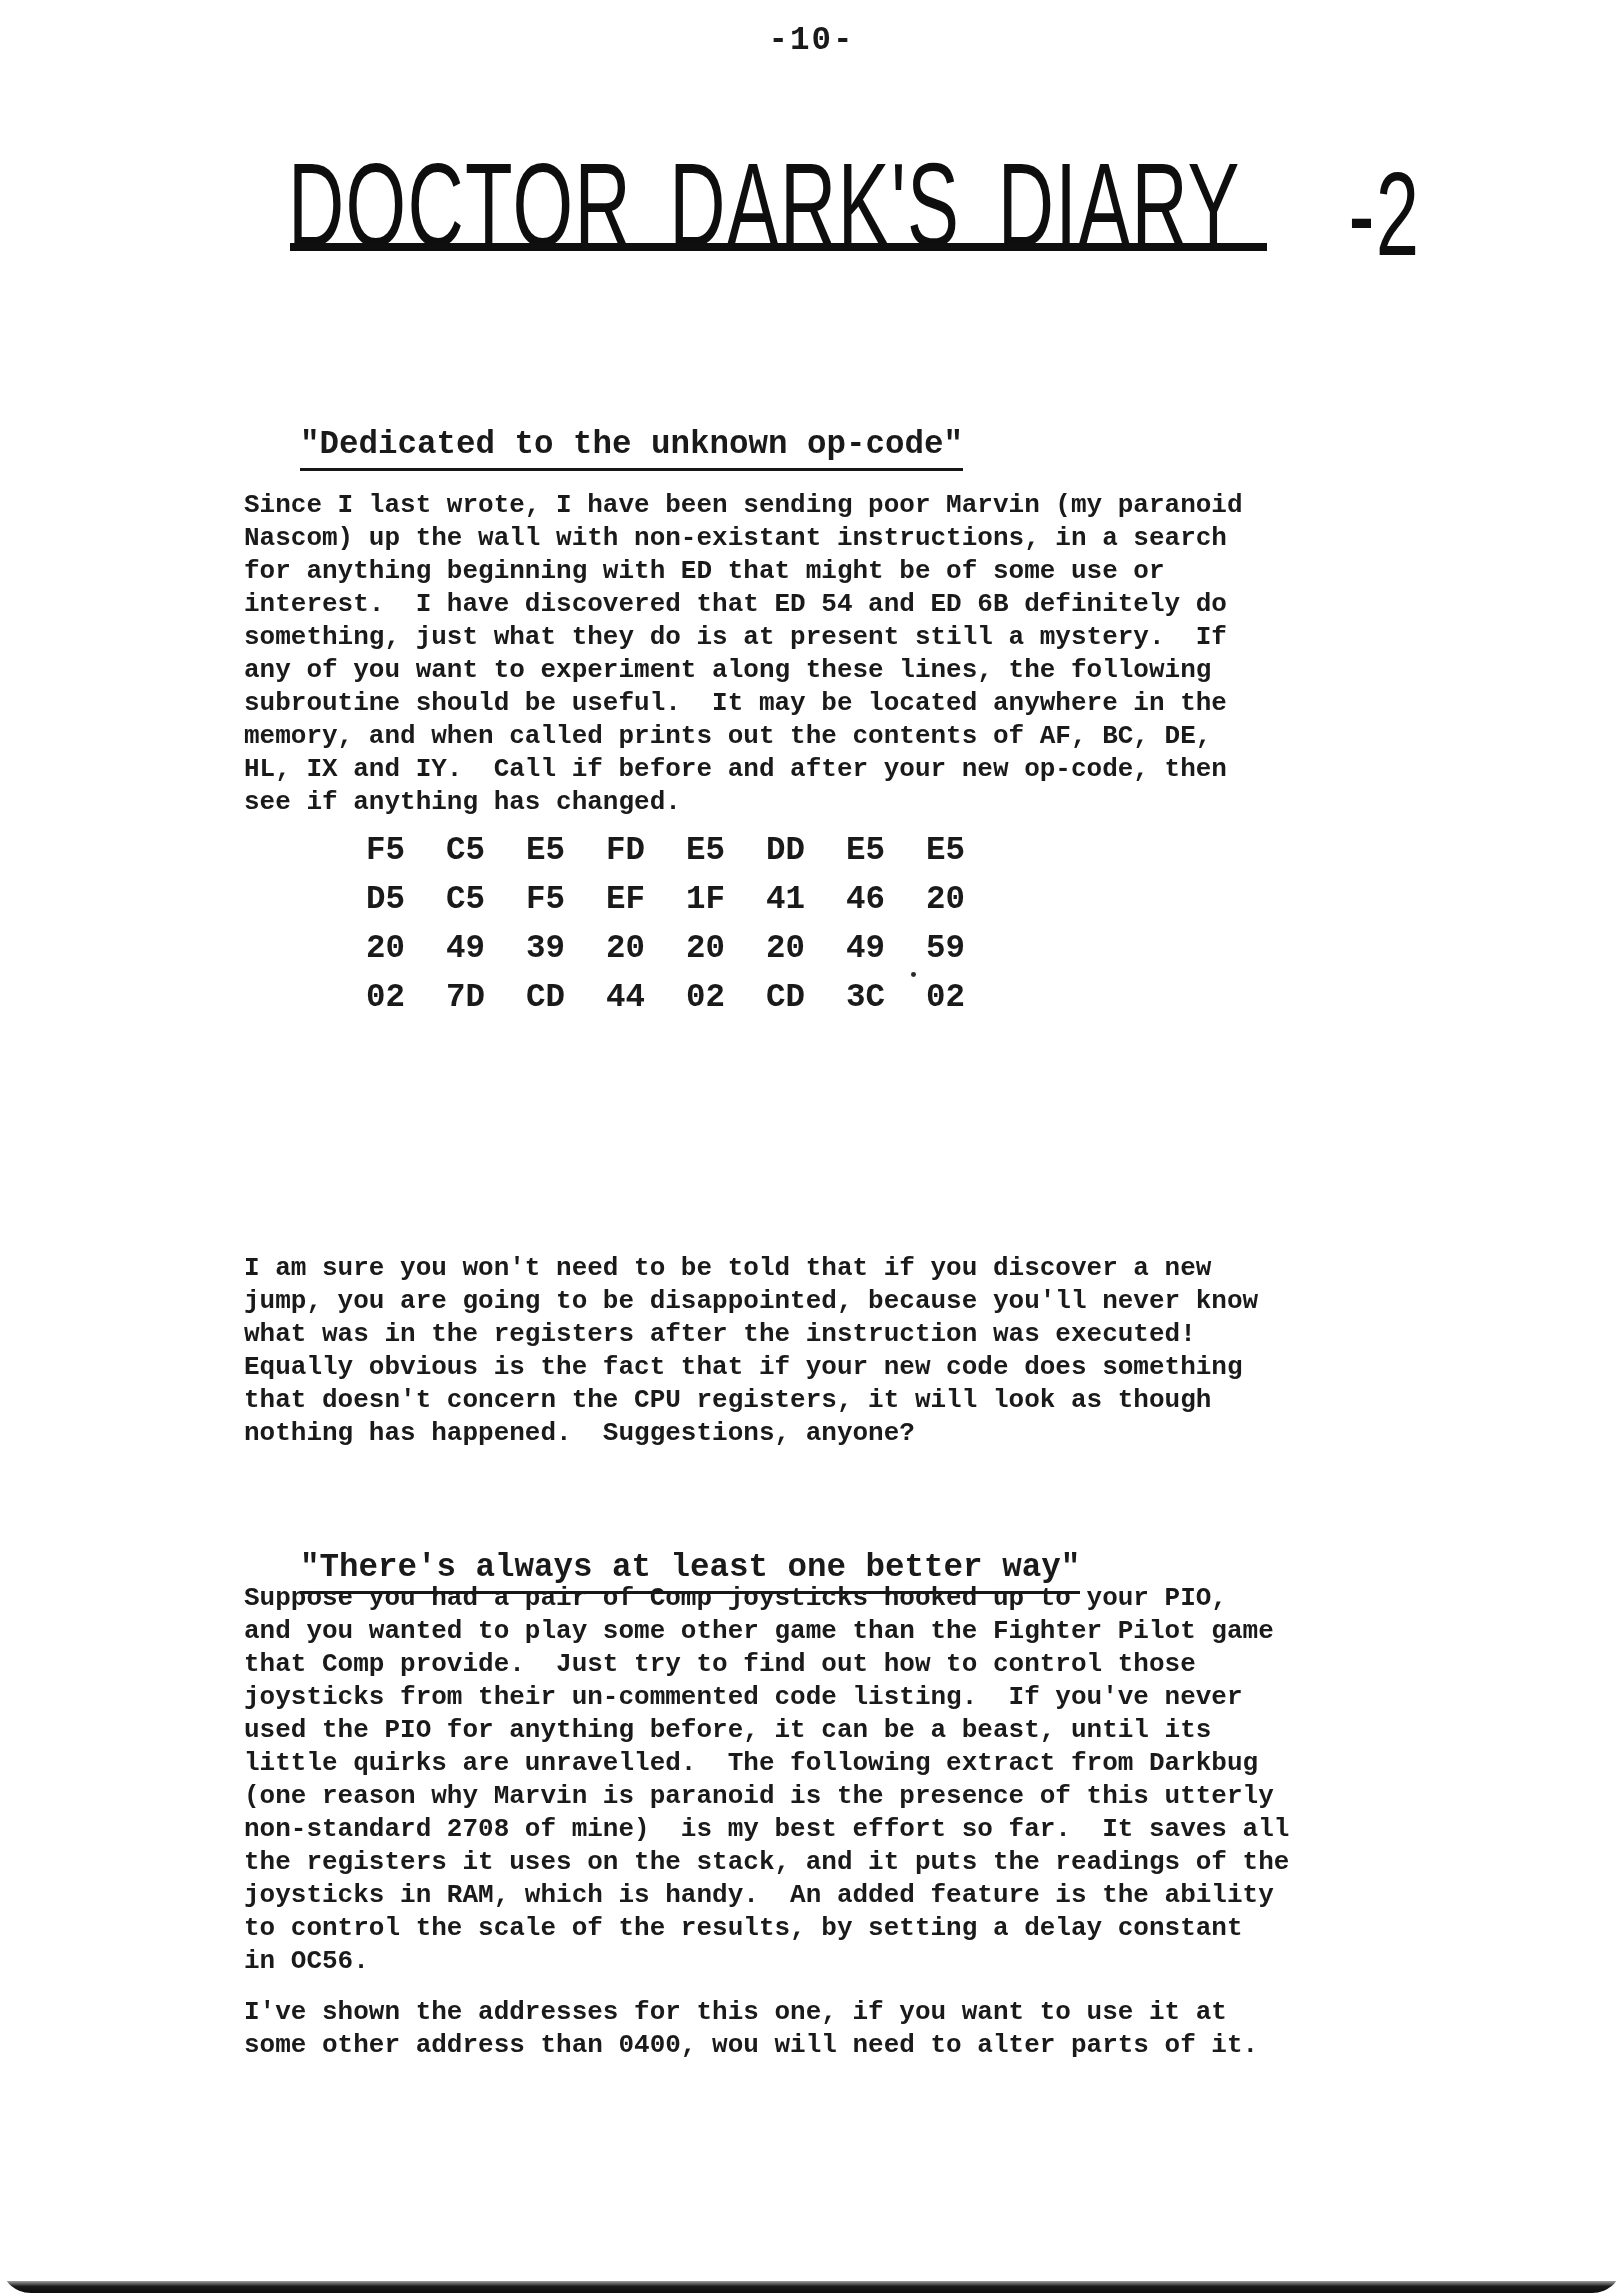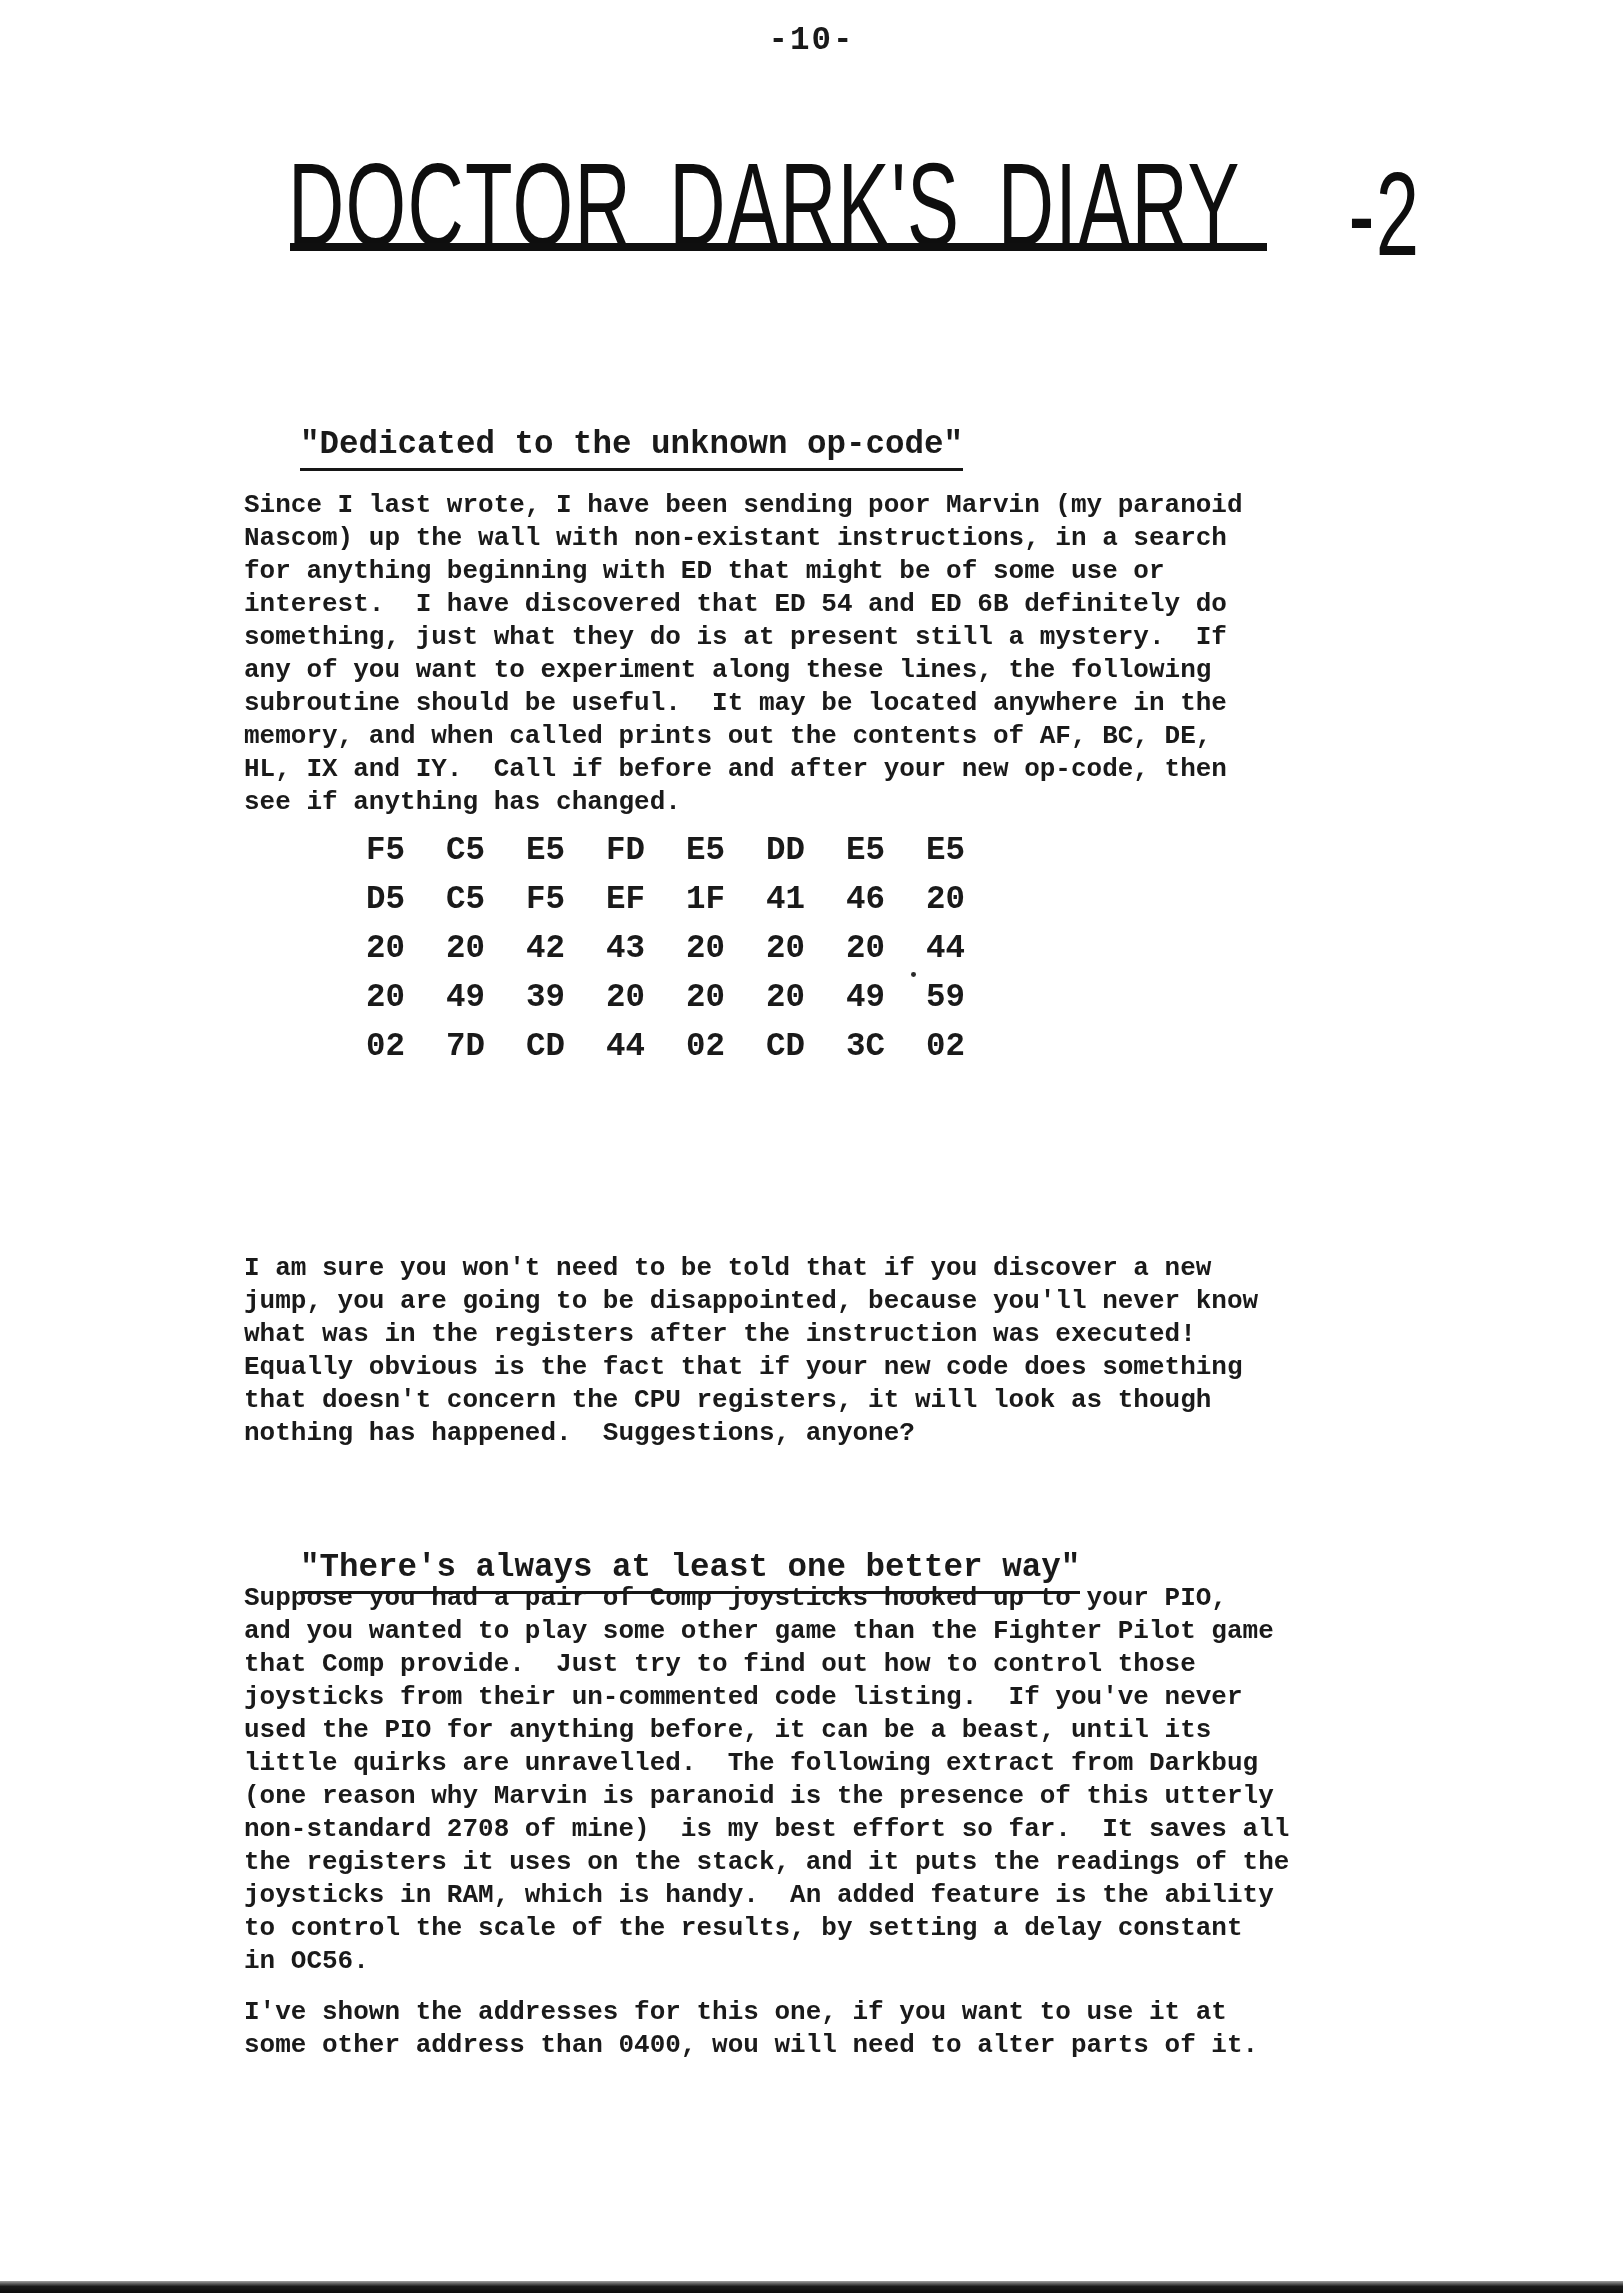--- a/index.html
+++ b/index.html
@@ -4,20 +4,21 @@
 <style>
   html,body { margin:0; padding:0; background:#ffffff; }
   .page {
     position:relative;
     width:1623px; height:2293px;
     background:#ffffff;
     overflow:hidden;
     font-family:"Liberation Mono","DejaVu Sans Mono",monospace;
     font-weight:700;
     color:#1a1a1a;
+    border-radius:31px;
   }
   .pagenum {
     position:absolute; top:23.6px; left:0; width:100%;
     text-align:center;
     font-size:32.5px; line-height:33px; letter-spacing:2px;
   }
   .title-wrap { position:absolute; left:288px; top:146px; }
   .title-inner {
     transform:scaleX(0.66); transform-origin:0 0;
     white-space:nowrap;
@@ -87,21 +88,20 @@
 something, just what they do is at present still a mystery.  If
 any of you want to experiment along these lines, the following
 subroutine should be useful.  It may be located anywhere in the
 memory, and when called prints out the contents of AF, BC, DE,
 HL, IX and IY.  Call if before and after your new op-code, then
 see if anything has changed.</div>
 
   <div id="hex-table">
       <div class="hex-row"><span class="hex-byte">F5</span><span class="hex-byte">C5</span><span class="hex-byte">E5</span><span class="hex-byte">FD</span><span class="hex-byte">E5</span><span class="hex-byte">DD</span><span class="hex-byte">E5</span><span class="hex-byte">E5</span></div>
       <div class="hex-row"><span class="hex-byte">D5</span><span class="hex-byte">C5</span><span class="hex-byte">F5</span><span class="hex-byte">EF</span><span class="hex-byte">1F</span><span class="hex-byte">41</span><span class="hex-byte">46</span><span class="hex-byte">20</span></div>
-      <div class="hex-row"><span class="hex-byte">20</span><span class="hex-byte">20</span><span class="hex-byte">42</span><span class="hex-byte">43</span><span class="hex-byte">20</span><span class="hex-byte">20</span><span class="hex-byte">20</span><span class="hex-byte">44</span></div>
       <div class="hex-row"><span class="hex-byte">20</span><span class="hex-byte">49</span><span class="hex-byte">39</span><span class="hex-byte">20</span><span class="hex-byte">20</span><span class="hex-byte">20</span><span class="hex-byte">49</span><span class="hex-byte">59</span></div>
       <div class="hex-row"><span class="hex-byte">02</span><span class="hex-byte">7D</span><span class="hex-byte">CD</span><span class="hex-byte">44</span><span class="hex-byte">02</span><span class="hex-byte">CD</span><span class="hex-byte">3C</span><span class="hex-byte">02</span></div>
     </div>
   <div class="speck"></div>
 
   <div class="para" id="para-outro">I am sure you won't need to be told that if you discover a new
 jump, you are going to be disappointed, because you'll never know
 what was in the registers after the instruction was executed!
 Equally obvious is the fact that if your new code does something
 that doesn't concern the CPU registers, it will look as though

